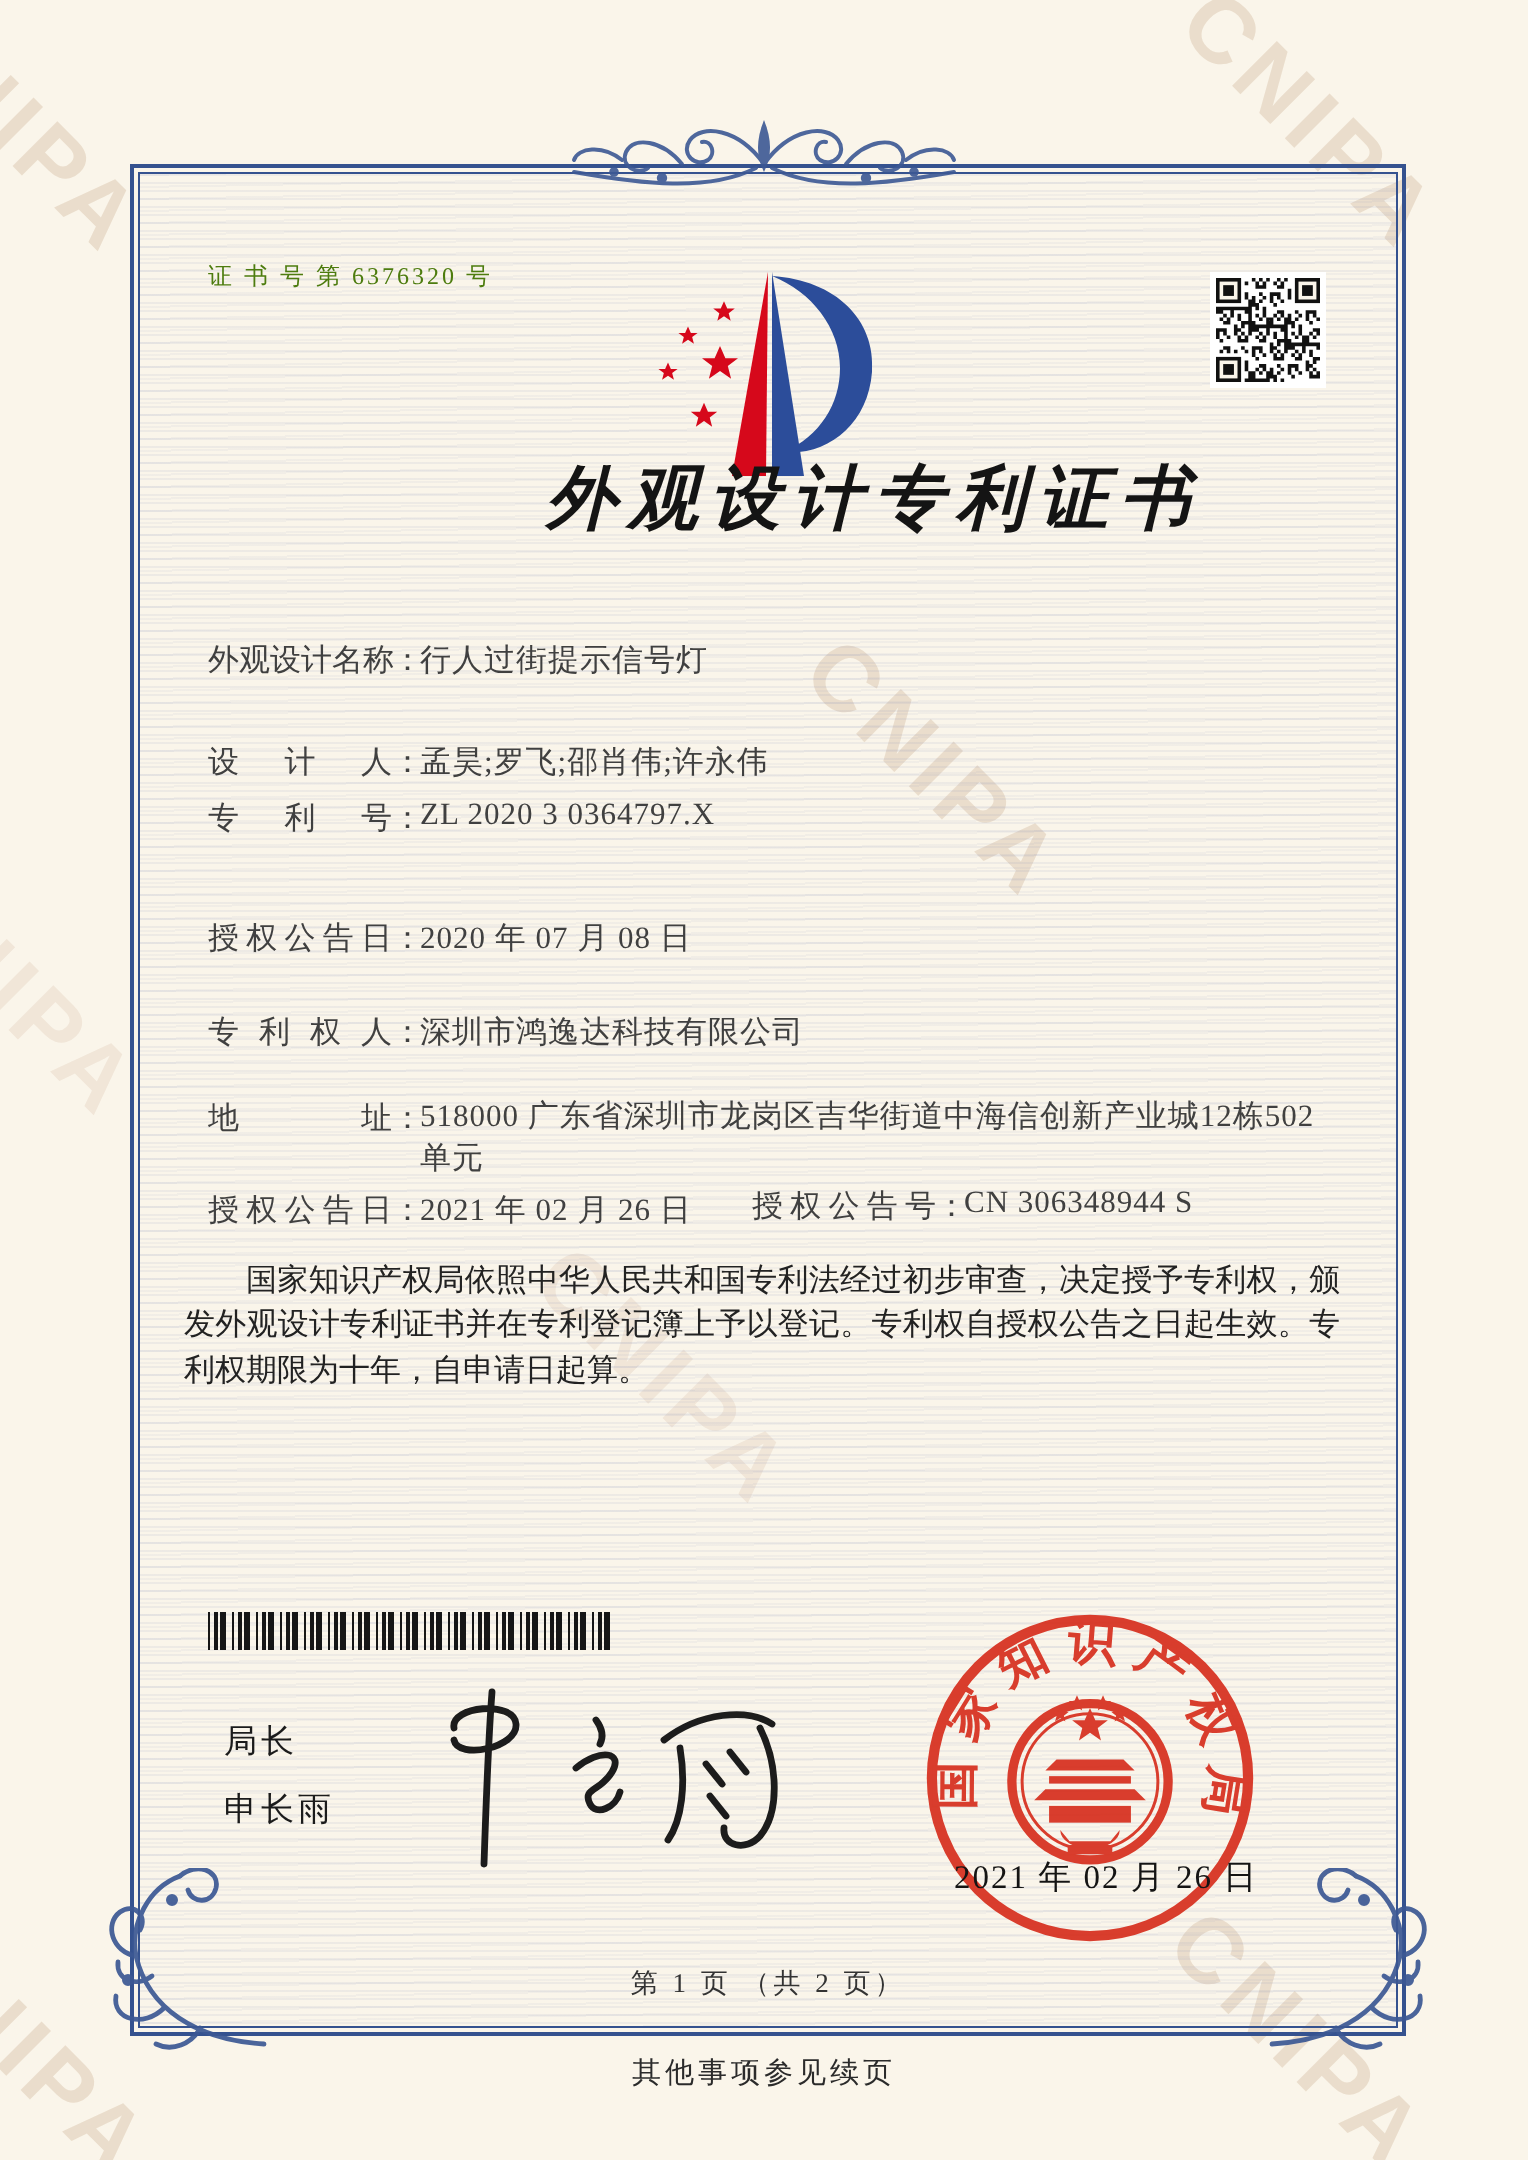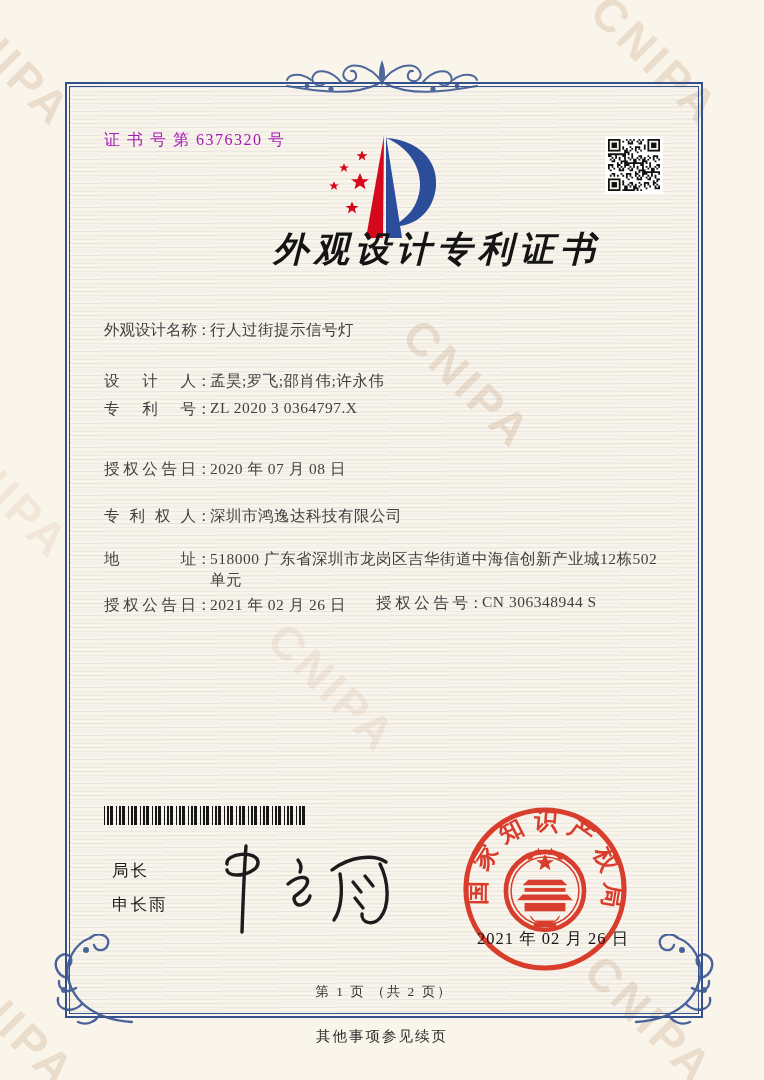--- a/index.html
+++ b/index.html
@@ -33,21 +33,21 @@
   
   .sheet-texture {
     position:absolute; inset:3px;
     background:
       repeating-linear-gradient(180deg, rgba(124,136,182,0.10) 0 1px, rgba(0,0,0,0) 1px 4px),
       repeating-linear-gradient(179deg, rgba(124,136,182,0.07) 0 1px, rgba(0,0,0,0) 1px 6px);
   }
 
   .cert-no {
     position:absolute; left:104px; top:130px;
-    font-size:16px; letter-spacing:1.5px; color:#a21caf;
+    font-size:12px; letter-spacing:1.5px; color:#4d7c0f;
   }
 
   .qr-box {
     position:absolute; left:605px; top:136px; width:58px; height:58px;
     background:#fff; padding:3px;
   }
   .qr-box svg { width:52px; height:52px; display:block; }
 
   .logo { position:absolute; left:322px; top:134px; width:122px; height:110px; }
 
@@ -223,20 +223,21 @@
   <span class="flabel">地址</span><span class="fcolon">：</span><span class="fvalue wrap">518000 广东省深圳市龙岗区吉华街道中海信创新产业城12栋502单元</span>
 </div>
 <div class="field-row" style="top:595px;">
   <span class="flabel">授权公告日</span><span class="fcolon">：</span><span class="fvalue">2021 年 02 月 26 日</span>
 </div>
 <div class="field-row" style="left:376px; top:593px;">
   <span class="flabel">授权公告号</span><span class="fcolon">：</span><span class="fvalue">CN 306348944 S</span>
 </div>
 
 <div class="body-text">
+  <p>国家知识产权局依照中华人民共和国专利法经过初步审查，决定授予专利权，颁发外观设计专利证书并在专利登记簿上予以登记。专利权自授权公告之日起生效。专利权期限为十年，自申请日起算。</p>
 </div>
 
 <div class="barcode">
   <svg viewBox="0 0 204 19" preserveAspectRatio="none">
       <path id="barcode-bars" fill="#161616" d="M0,0h1v19h-1zM3,0h2v19h-2zM6,0h3v19h-3zM12,0h1v19h-1zM15,0h2v19h-2zM18,0h3v19h-3zM24,0h1v19h-1zM27,0h2v19h-2zM30,0h3v19h-3zM36,0h1v19h-1zM39,0h2v19h-2zM42,0h3v19h-3zM48,0h1v19h-1zM51,0h2v19h-2zM54,0h3v19h-3zM60,0h1v19h-1zM63,0h2v19h-2zM66,0h3v19h-3zM72,0h1v19h-1zM75,0h2v19h-2zM78,0h3v19h-3zM84,0h1v19h-1zM87,0h2v19h-2zM90,0h3v19h-3zM96,0h1v19h-1zM99,0h2v19h-2zM102,0h3v19h-3zM108,0h1v19h-1zM111,0h2v19h-2zM114,0h3v19h-3zM120,0h1v19h-1zM123,0h2v19h-2zM126,0h3v19h-3zM132,0h1v19h-1zM135,0h2v19h-2zM138,0h3v19h-3zM144,0h1v19h-1zM147,0h2v19h-2zM150,0h3v19h-3zM156,0h1v19h-1zM159,0h2v19h-2zM162,0h3v19h-3zM168,0h1v19h-1zM171,0h2v19h-2zM174,0h3v19h-3zM180,0h1v19h-1zM183,0h2v19h-2zM186,0h3v19h-3zM192,0h1v19h-1zM195,0h2v19h-2zM198,0h3v19h-3z"></path>
     </svg>
 </div>
 
 <div class="signer">
   <div>局长</div>

